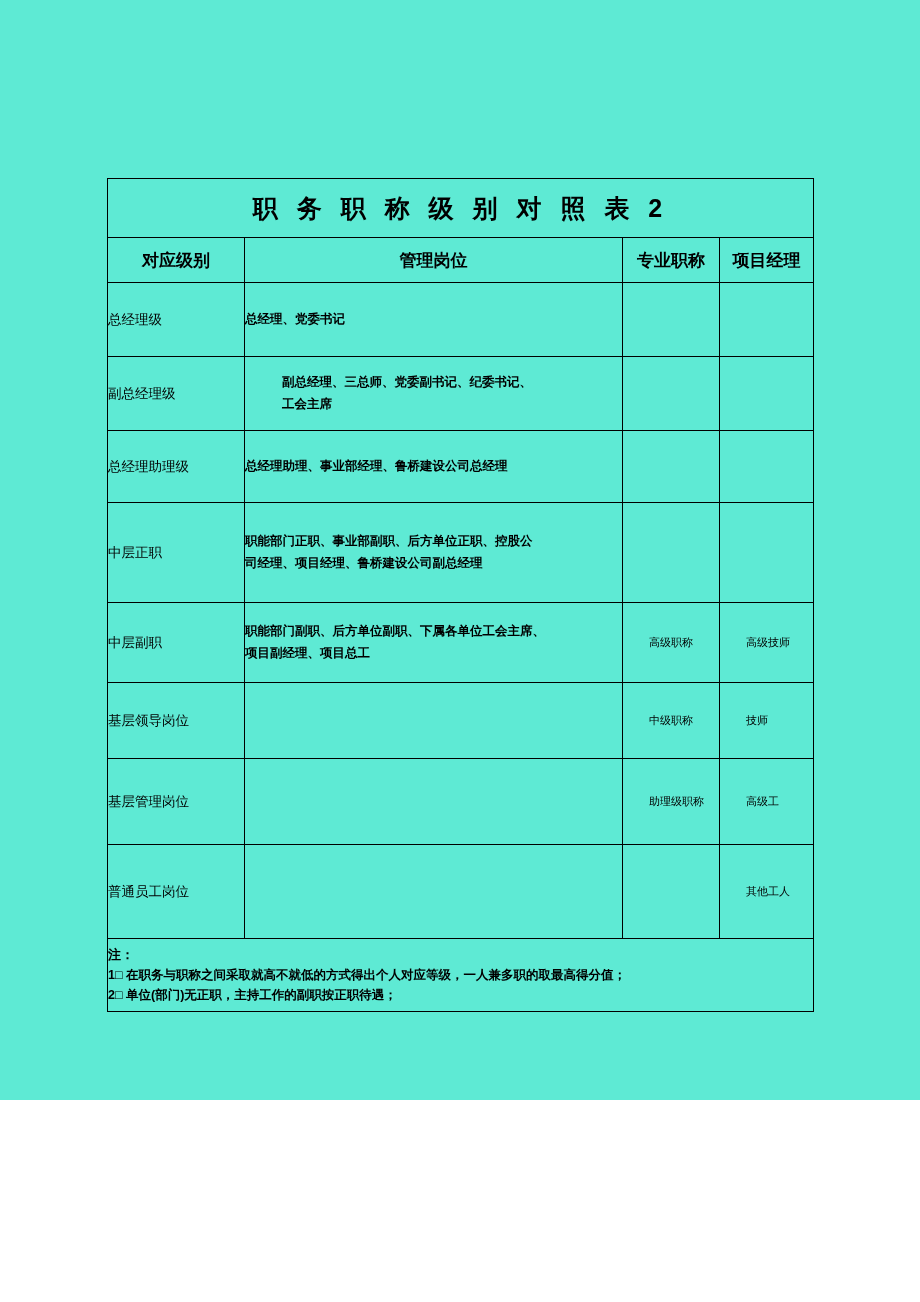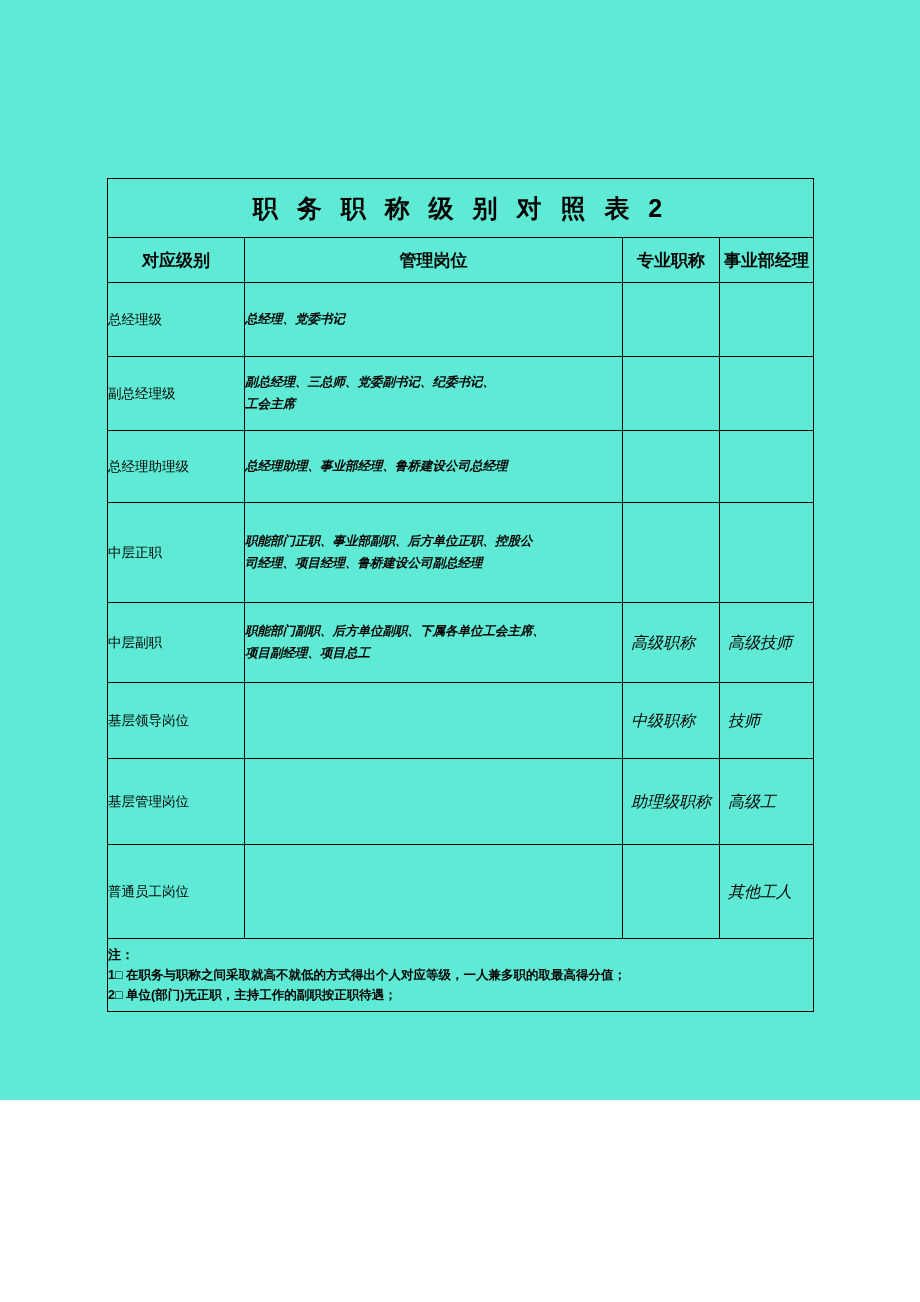--- a/index.html
+++ b/index.html
@@ -58,29 +58,28 @@
 
   .lvl {
     font-size: 13.5px;
     font-weight: normal;
     padding-left: 10px;
   }
   .cell-text {
     font-size: 12.5px;
     padding: 0 8px;
     line-height: 1.7;
-    font-style: italic;
   }
   .cell-text.manage {
     font-weight: bold;
   }
   .cell-text.pro, .cell-text.skill {
     font-weight: normal;
-    font-size: 16px;
-    padding-left: 8px;
+    font-size: 11px;
+    padding-left: 26px;
   }
   .r-gm { height: 74px; }
   .r-vgm { height: 74px; margin-top: 46px; }
   .r-agm { height: 72px; }
   .r-mid1 { height: 100px; }
   .r-mid2 { height: 80px; }
   .r-base1 { height: 76px; margin-left: 14px; }
   .r-base2 { height: 86px; }
   .r-staff { height: 94px; }
 
@@ -113,33 +112,33 @@
         <col class="col-skill">
       </colgroup>
       <tbody>
         <tr>
           <td class="title-cell" colspan="4">职 务 职 称 级 别 对 照 表 2</td>
         </tr>
         <tr>
           <td class="hdr">对应级别</td>
           <td class="hdr">管理岗位</td>
           <td class="hdr">专业职称</td>
-          <td class="hdr">事业部经理</td>
+          <td class="hdr">项目经理</td>
         </tr>
 
         <tr class="r-gm">
           <td class="lvl">总经理级</td>
           <td class="cell-text manage">总经理、党委书记</td>
           <td class="cell-text pro"></td>
           <td class="cell-text skill"></td>
         </tr>
 
         <tr class="r-vgm">
           <td class="lvl">副总经理级</td>
-          <td class="cell-text manage" style="white-space: pre-line;">副总经理、三总师、党委副书记、纪委书记、
+          <td class="cell-text manage" style="white-space: pre-line; padding-left: 37px;">副总经理、三总师、党委副书记、纪委书记、
 工会主席</td>
           <td class="cell-text pro"></td>
           <td class="cell-text skill"></td>
         </tr>
 
         <tr class="r-agm">
           <td class="lvl">总经理助理级</td>
           <td class="cell-text manage">总经理助理、事业部经理、鲁桥建设公司总经理</td>
           <td class="cell-text pro"></td>
           <td class="cell-text skill"></td>

